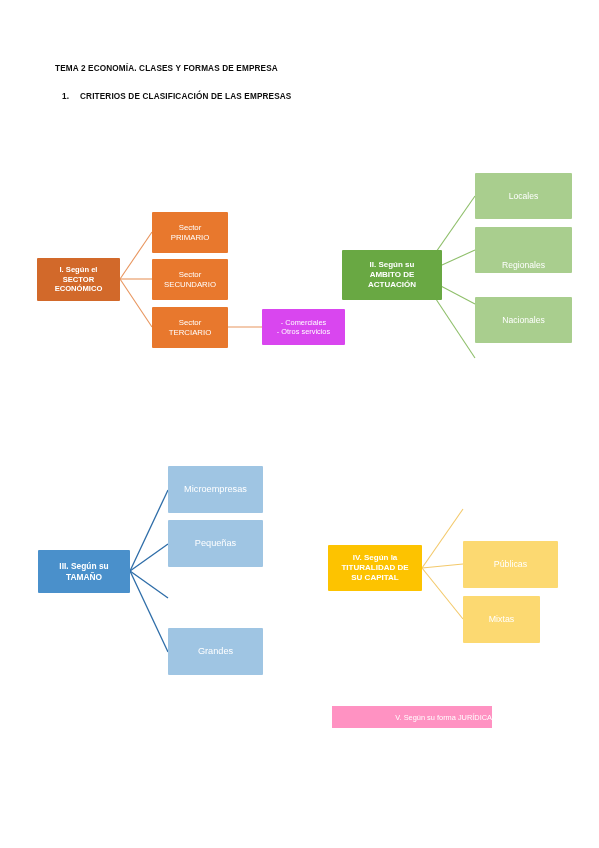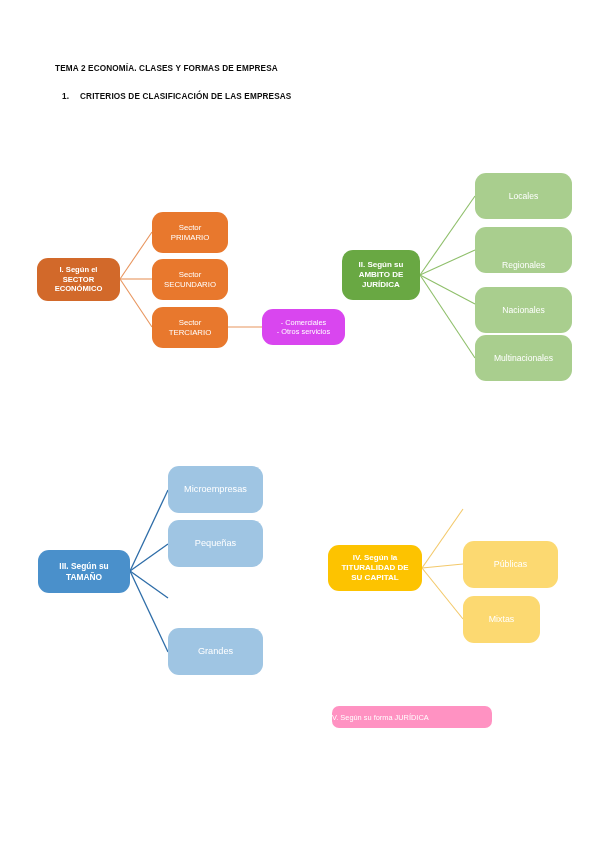--- a/index.html
+++ b/index.html
@@ -39,21 +39,21 @@
     font-weight: bold;
     letter-spacing: 0.15px;
     color: #0d0d0d;
     white-space: nowrap;
   }
   .list-item .num { display: inline-block; width: 18px; }
 
   
   .node {
     position: absolute;
-    border-radius: 11px;
+    border-radius: 1px;
     display: flex;
     align-items: center;
     justify-content: center;
     text-align: center;
     color: #ffffff;
     line-height: 1.28;
     box-sizing: border-box;
     padding: 2px 3px;
   }
   .node.root { font-weight: bold; }
@@ -62,24 +62,24 @@
   .links {
     position: absolute;
     left: 0; top: 0;
     width: 599px; height: 848px;
     pointer-events: none;
   }
 
   
   .flatbox {
     position: absolute;
-    border-radius: 7px;
+    border-radius: 0;
     display: flex;
     align-items: center;
-    justify-content: flex-start;
+    justify-content: flex-end;
     color: #ffffff;
     box-sizing: border-box;
   }
 </style>
 </head>
 <body>
 
 <div class="page">
 
   <div class="doc-title">TEMA 2 ECONOMÍA. CLASES Y FORMAS DE EMPRESA</div>
@@ -146,39 +146,36 @@
     </div>
   </div>
 
   <div class="node" style="left:262px; top:309px; width:83px; height:36px; background:#d946ef; font-size:7.4px;">
     <div>
       <div>- Comerciales</div>
       <div>- Otros servicios</div>
     </div>
   </div>
 
-  <div class="node root" style="left:342px; top:250px; width:78px; height:50px; background:#69A843; font-size:8px;">
+  <div class="node root" style="left:342px; top:250px; width:100px; height:50px; background:#69A843; font-size:8px;">
     <div>
       <div>II. Según su</div>
       <div>AMBITO DE</div>
-      <div>JURÍDICA</div>
+      <div>ACTUACIÓN</div>
     </div>
   </div>
 
   <div class="node" style="left:475px; top:173px; width:97px; height:46px; background:#A9CE8E; font-size:8.6px;">
     <span>Locales</span>
   </div>
   <div class="node" style="left:475px; top:227px; width:97px; height:46px; background:#A9CE8E; font-size:8.6px;align-items:flex-end;">
     <span>Regionales</span>
   </div>
-  <div class="node" style="left:475px; top:287px; width:97px; height:46px; background:#A9CE8E; font-size:8.6px;">
+  <div class="node" style="left:475px; top:297px; width:97px; height:46px; background:#A9CE8E; font-size:8.6px;">
     <span>Nacionales</span>
-  </div>
-  <div class="node" style="left:475px; top:335px; width:97px; height:46px; background:#A9CE8E; font-size:8.6px;">
-    <span>Multinacionales</span>
   </div>
 
   <div class="node root" style="left:38px; top:550px; width:92px; height:43px; background:#4A90CB; font-size:8.4px;">
     <div>
       <div>III. Según su</div>
       <div>TAMAÑO</div>
     </div>
   </div>
 
   <div class="node" style="left:168px; top:466px; width:95px; height:47px; background:#9FC5E3; font-size:9.2px;">

